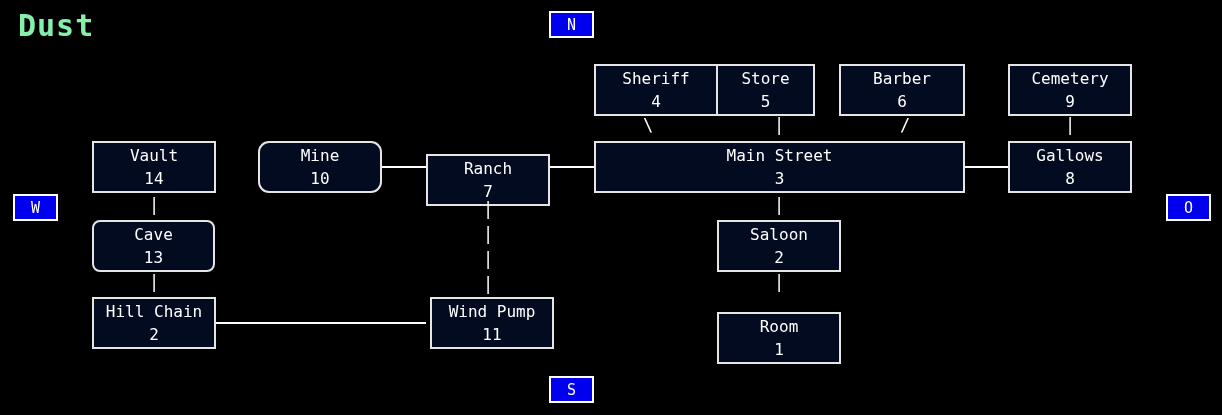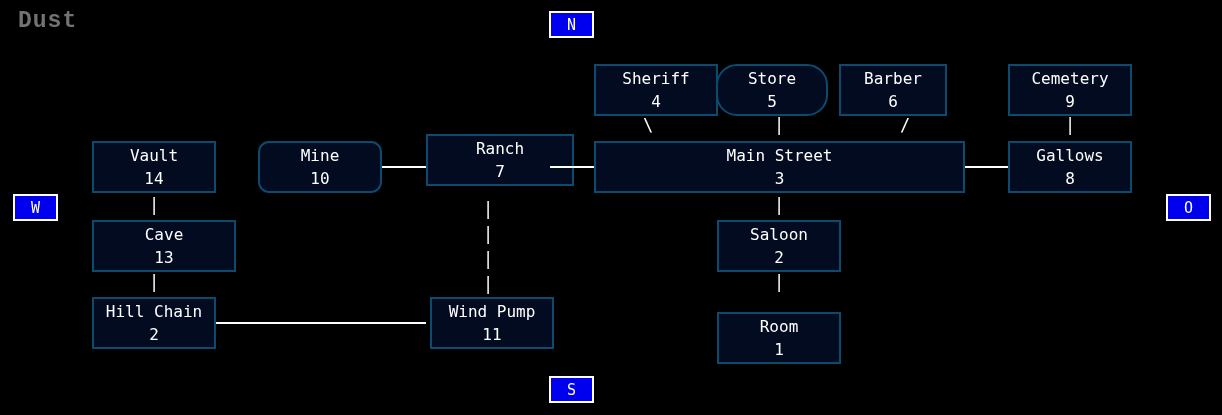--- a/index.html
+++ b/index.html
@@ -8,33 +8,32 @@
     width: 1222px;
     height: 415px;
     background: #000000;
     font-family: "DejaVu Sans Mono", monospace;
     color: #ffffff;
     overflow: hidden;
   }
   .title {
     position: absolute;
     left: 18px; top: 8px;
-    font-size: 23px;
+    font-size: 30px;
     font-weight: bold;
     letter-spacing: 1px;
-    color: #737373;
+    color: #86efac;
     white-space: pre;
-    font-family: Liberation Mono, monospace;
   }
   .loc {
     position: absolute;
     box-sizing: border-box;
     height: 52px;
     background: #020b20;
-    border: 2px solid #0c4a6e;
+    border: 2px solid #e5e5e5;
     display: flex;
     flex-direction: column;
     align-items: center;
     justify-content: center;
     text-align: center;
   }
   .loc .loc-name, .loc .loc-num {
     font-size: 16px;
     line-height: 23px;
     color: #ffffff;
@@ -84,55 +83,55 @@
       <span>S</span>
     </div>
   <div class="compass" style="left:1166px;top:194px;">
       <span>O</span>
     </div>
 
   <div class="loc" style="left:594px; top:64px; width:124px;">
     <div class="loc-name">Sheriff</div>
     <div class="loc-num">4</div>
   </div>
-  <div class="loc" style="left:716px; top:64px; width:112px;border-radius:21px;">
+  <div class="loc" style="left:716px; top:64px; width:99px;">
     <div class="loc-name">Store</div>
     <div class="loc-num">5</div>
   </div>
-  <div class="loc" style="left:839px; top:64px; width:108px;">
+  <div class="loc" style="left:839px; top:64px; width:126px;">
     <div class="loc-name">Barber</div>
     <div class="loc-num">6</div>
   </div>
   <div class="loc" style="left:1008px; top:64px; width:124px;">
     <div class="loc-name">Cemetery</div>
     <div class="loc-num">9</div>
   </div>
 
   <div class="loc" style="left:92px; top:141px; width:124px;">
     <div class="loc-name">Vault</div>
     <div class="loc-num">14</div>
   </div>
   <div class="loc" style="left:258px; top:141px; width:124px;border-radius:11px;">
     <div class="loc-name">Mine</div>
     <div class="loc-num">10</div>
   </div>
-  <div class="loc" style="left:426px; top:134px; width:148px;">
+  <div class="loc" style="left:426px; top:154px; width:124px;">
     <div class="loc-name">Ranch</div>
     <div class="loc-num">7</div>
   </div>
   <div class="loc" style="left:594px; top:141px; width:371px;">
     <div class="loc-name">Main Street</div>
     <div class="loc-num">3</div>
   </div>
   <div class="loc" style="left:1008px; top:141px; width:124px;">
     <div class="loc-name">Gallows</div>
     <div class="loc-num">8</div>
   </div>
 
-  <div class="loc" style="left:92px; top:220px; width:144px;">
+  <div class="loc" style="left:92px; top:220px; width:123px;border-radius:8px;">
     <div class="loc-name">Cave</div>
     <div class="loc-num">13</div>
   </div>
   <div class="loc" style="left:717px; top:220px; width:124px;">
     <div class="loc-name">Saloon</div>
     <div class="loc-num">2</div>
   </div>
 
   <div class="loc" style="left:92px; top:297px; width:124px;">
     <div class="loc-name">Hill Chain</div>

